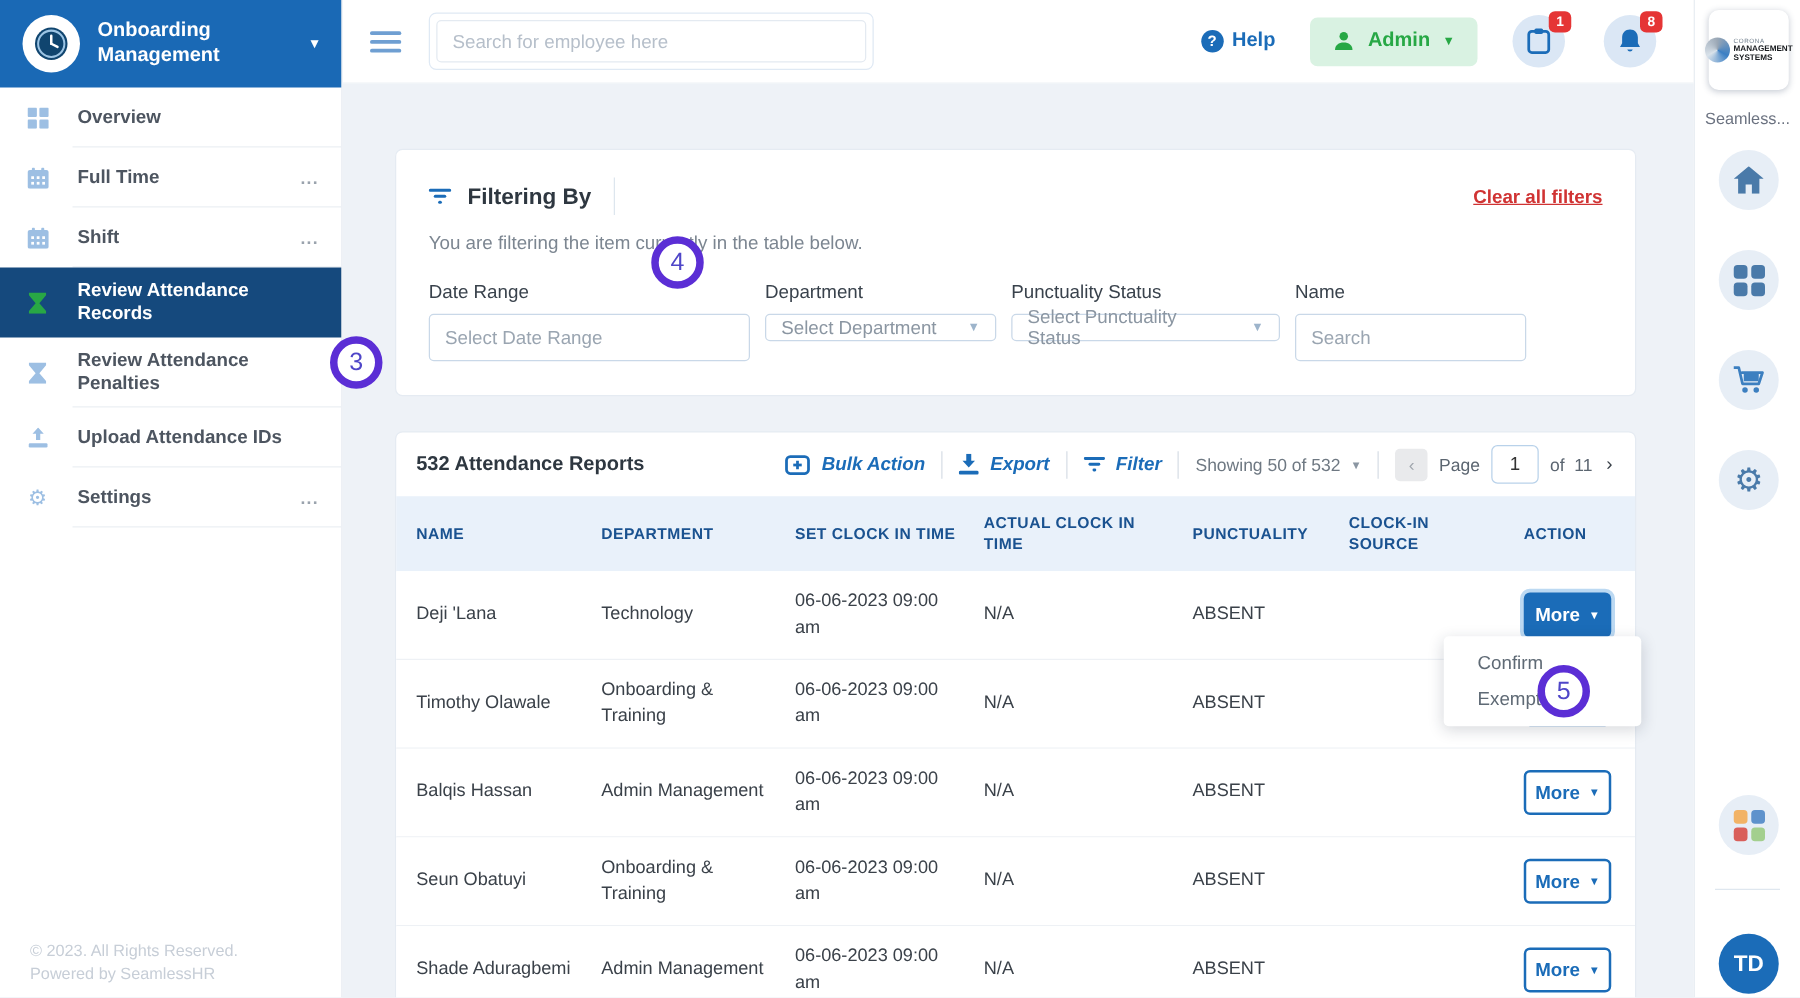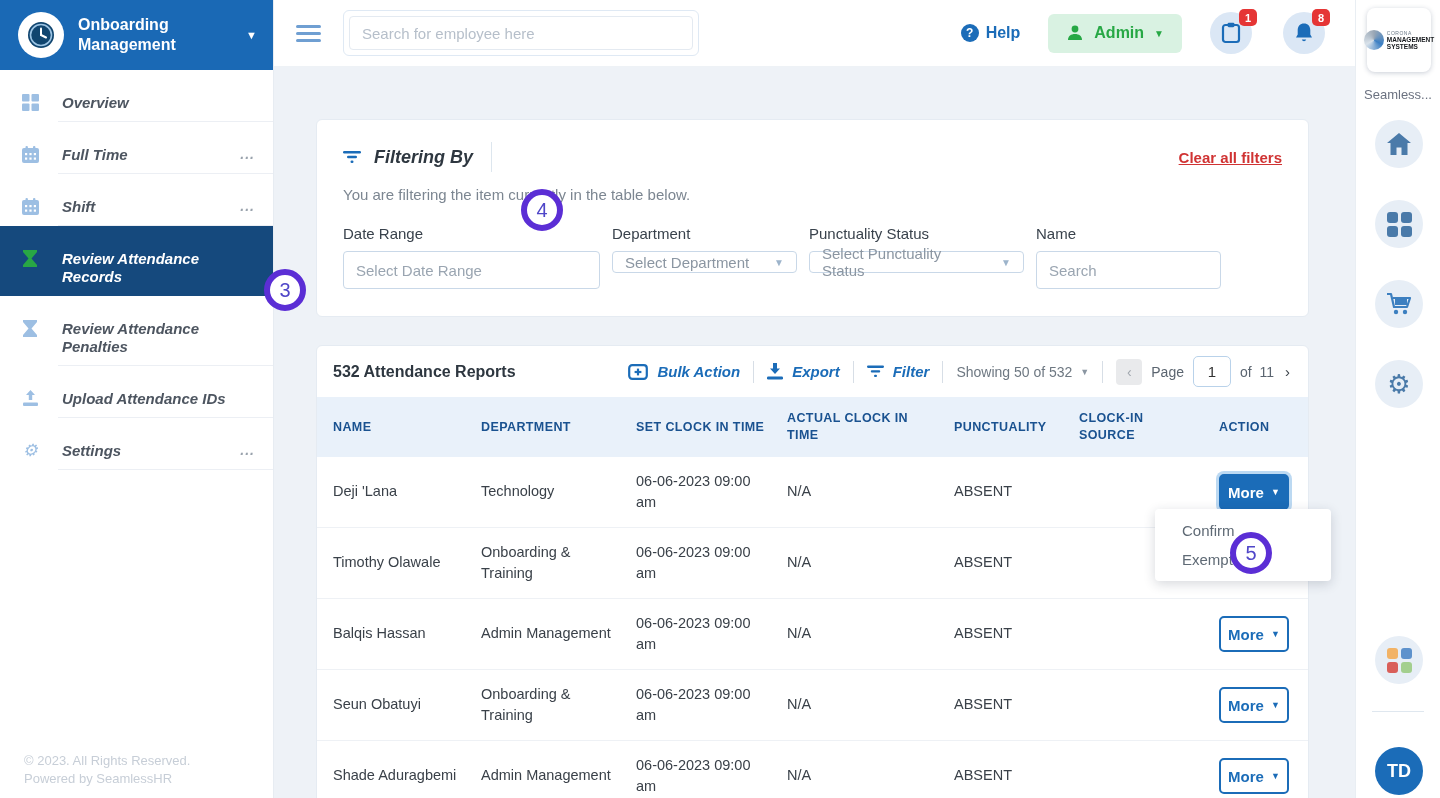--- a/index.html
+++ b/index.html
@@ -6,21 +6,21 @@
   html,body { width:1440px; height:798px; font-family:"Liberation Sans", sans-serif; }
   body { position:relative; overflow:hidden; background:#eef2f7; }
 
   
   .sidebar { position:absolute; left:0; top:0; width:274px; height:798px; background:#fff; border-right:1px solid #e7ecf2; z-index:5; }
   .side-head { height:70px; background:#1a69b5; display:flex; align-items:center; padding:0 16px 0 18px; gap:14px; }
   .logo-circle { width:46px; height:46px; border-radius:50%; background:#fff; display:flex; align-items:center; justify-content:center; flex:none; }
   .side-title { color:#fff; font-weight:bold; font-size:16px; line-height:1.25; flex:1; }
   .side-caret { color:#fff; font-size:11px; }
   .side-items { }
-  .side-item { position:relative; display:flex; align-items:flex-start; gap:22px; min-height:48px; padding:24px 18px 10px 20px; cursor:pointer;font-style:italic; }
+  .side-item { position:relative; display:flex; align-items:center; gap:22px; min-height:48px; padding:10px 18px 10px 20px; cursor:pointer; }
   .side-item::after { content:""; position:absolute; left:58px; right:0; bottom:0; height:1px; background:#eceff4; }
   .side-item .icon { width:20px; display:flex; justify-content:center; color:#9dbfe3; flex:none; }
   .side-item .lbl { font-size:15px; font-weight:bold; color:#4d5560; line-height:1.2; flex:1; }
   .side-item .dots { color:#9aa3ad; font-size:14px; font-weight:bold; letter-spacing:1px; }
   .side-item.selected { background:#15497d; }
   .side-item.selected::after { background:transparent; }
   .side-item.selected .lbl { color:#fff; }
   .side-item.selected .icon { color:#28a745; }
   .side-foot { position:absolute; left:24px; bottom:10px; color:#c7ced7; font-size:13px; line-height:1.4; }
 
@@ -56,21 +56,21 @@
   .mini-grid { display:grid; grid-template-columns:11px 11px; grid-gap:3px; }
   .mini-grid span { width:11px; height:11px; border-radius:3px; background:#4a7aa9; }
   .mini-grid.colored .s1 { background:#f2b366; } .mini-grid.colored .s2 { background:#5e92cc; }
   .mini-grid.colored .s3 { background:#d95f5a; } .mini-grid.colored .s4 { background:#a3cf8e; }
 
   
   .main { position:absolute; left:274px; top:67px; width:1081px; height:731px; background:#eef2f7; overflow:hidden; }
   .card { position:absolute; left:42px; width:993px; background:#fff; border:1px solid #e5ebf2; border-radius:6px; }
   .filter-card { top:52px; height:198px; padding:22px 26px; }
   .fc-head { display:flex; align-items:center; }
-  .fc-title-group { display:flex; align-items:center; gap:13px; padding-right:18px; border-right:1px solid #dde6ee; height:30px;font-style:italic; }
+  .fc-title-group { display:flex; align-items:center; gap:13px; padding-right:18px; border-right:1px solid #dde6ee; height:30px; }
   .fc-title { font-size:18px; font-weight:bold; color:#2e3740; }
   .fc-clear { margin-left:auto; color:#d03333; font-size:15px; font-weight:bold; text-decoration:underline; cursor:pointer; }
   .fc-sub { margin-top:14px; color:#7c8691; font-size:15px; }
   .fc-fields { margin-top:22px; display:flex; gap:12px; }
   .ffield { display:flex; flex-direction:column; gap:9px; }
   .ffield label { font-size:15px; color:#39424c; }
   .finput { height:38px; border:1px solid #c9d8e8; border-radius:4px; padding:0 12px; font-size:15px; color:#333; background:#fff; font-family:"Liberation Sans",sans-serif; outline:none; }
   .finput::placeholder { color:#9aa5b1; }
   .fselect { height:22px; border:1px solid #c9d8e8; border-radius:4px; padding:0 12px; font-size:15px; color:#8b96a2; background:#fff; display:flex; align-items:center; gap:14px; cursor:pointer; }
   .fselect .scaret { margin-left:auto; color:#9db4cb; font-size:10px; }
@@ -94,21 +94,21 @@
   .thead, .trow { display:grid; grid-template-columns:148px 155px 151px 167px 125px 140px 1fr; padding-left:16px; align-items:center; }
   .thead { height:60px; background:#e9f1fa; }
   .thead .th { font-size:12.5px; font-weight:bold; color:#1a5290; letter-spacing:.4px; padding-right:18px; line-height:1.35; }
   .trow { min-height:71px; border-bottom:1px solid #eef1f5; background:#fff; }
   .trow .td { font-size:14.5px; color:#3a4149; padding-right:20px; line-height:1.45; }
   .more-btn { width:70px; height:36px; border:2px solid #1b6cb8; background:#fff; color:#1b6cb8; border-radius:5px; font-size:15px; font-weight:bold; display:flex; align-items:center; justify-content:center; gap:7px; cursor:pointer; font-family:"Liberation Sans",sans-serif; }
   .more-btn .mcaret { font-size:9px; }
   .more-btn.active { background:#1b6cb8; color:#fff; box-shadow:0 0 0 3px #bcd9f2; }
 
   
-  .dropdown { position:absolute; left:1155px; top:509px; width:176px; background:#fff; border-radius:4px; box-shadow:0 3px 12px rgba(30,40,60,.18); padding:7px 0; z-index:20; }
+  .dropdown { position:absolute; left:1155px; top:509px; width:158px; background:#fff; border-radius:4px; box-shadow:0 3px 12px rgba(30,40,60,.18); padding:7px 0; z-index:20; }
   .dropdown .dd-item { padding:6px 10px 6px 27px; font-size:15px; color:#5f6a75; cursor:pointer; }
 
   
   .ann { position:absolute; width:42px; height:42px; border:6px solid #5b2ed5; border-radius:50%; background:#fff; display:flex; align-items:center; justify-content:center; font-size:20px; color:#4f46c8; z-index:50; }
   .ann3 { left:264px; top:269px; }
   .ann4 { left:521px; top:189px; }
   .ann5 { left:1230px; top:532px; }
 
   svg { display:block; }
 </style>

